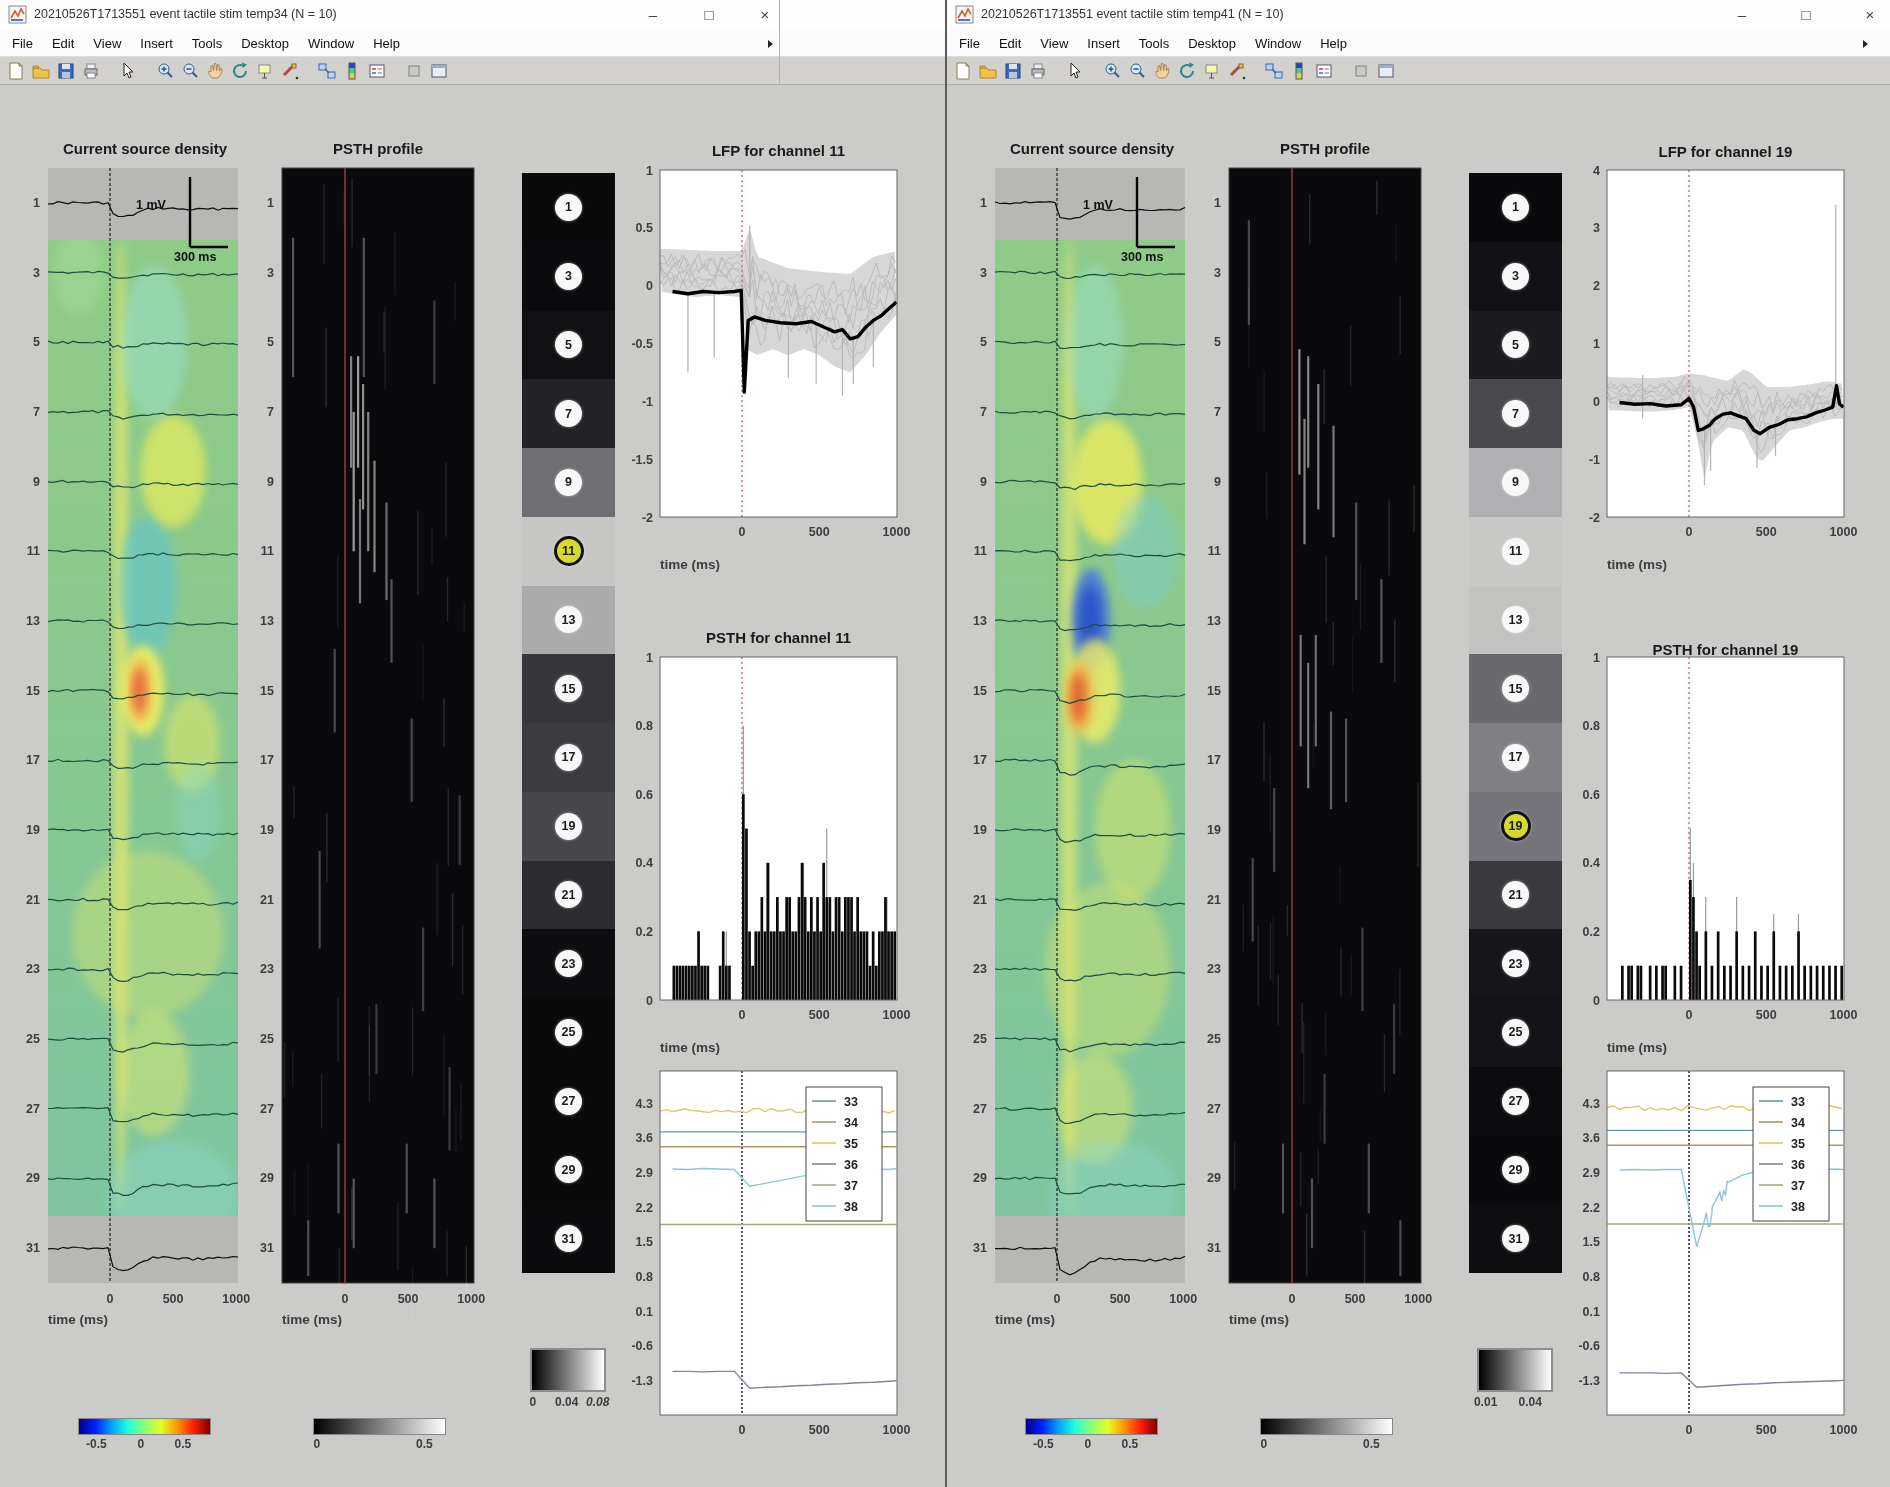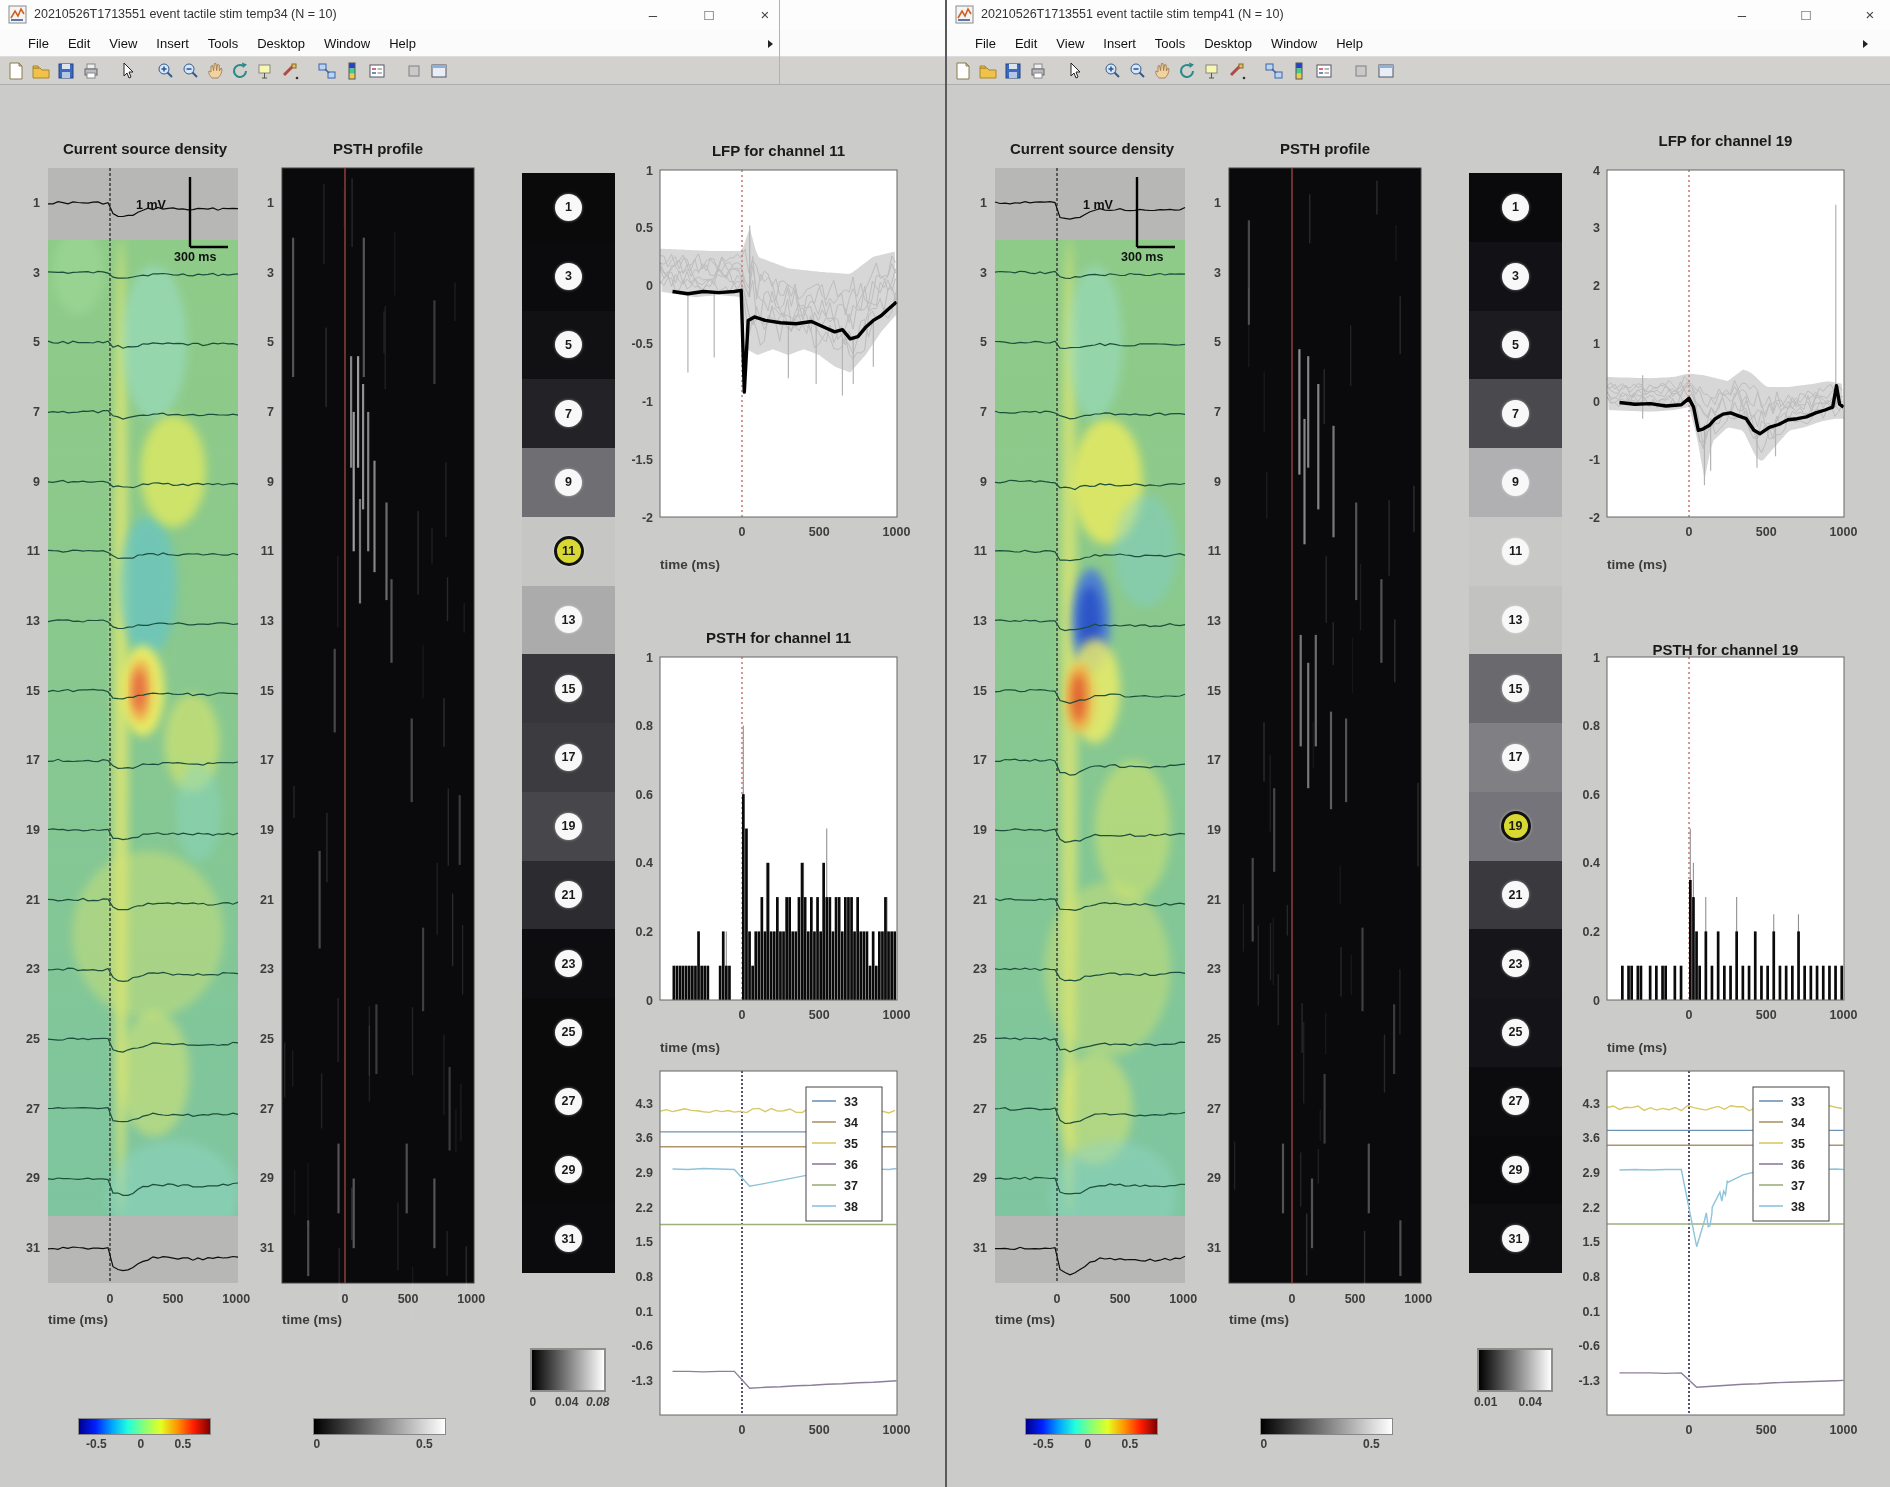--- a/index.html
+++ b/index.html
@@ -8,21 +8,21 @@
   .win{position:absolute;top:0;width:945px;height:1487px;background:#cbcbc9;}
   .win.right{border-left:2px solid #5a5a5a;}
   .titlebar{position:absolute;left:0;top:0;width:100%;height:30px;background:#fdfdfd;border-bottom:1px solid #e4e4e4;}
   .appicon{position:absolute;left:8px;top:5px;width:20px;height:20px;}
   .wtitle{position:absolute;left:34px;top:7px;font-size:12.5px;color:#333;white-space:nowrap;}
   .controls{position:absolute;top:0;height:30px;display:flex;align-items:center;}
   .win.left .controls{left:636px;gap:22px;}
   .win.right .controls{left:778px;gap:30px;}
   .ctl{width:34px;text-align:center;font-size:15px;color:#444;cursor:default;line-height:30px;}
   .menubar{position:absolute;left:0;top:30px;width:100%;height:27px;background:#fbfbfb;border-bottom:1px solid #dcdcdc;
-           display:flex;align-items:center;gap:19px;padding-left:28px;box-sizing:border-box;}
+           display:flex;align-items:center;gap:19px;padding-left:12px;box-sizing:border-box;}
   .menuitem{font-size:13px;color:#111;}
   .menu-arrow{position:absolute;top:40px;width:0;height:0;border-left:5px solid #222;border-top:4px solid transparent;border-bottom:4px solid transparent;}
   .win.left .menu-arrow{left:768px;}
   .win.right .menu-arrow{left:916px;}
   .chrome-divider{position:absolute;left:779px;top:0;width:1px;height:84px;background:#b2b2b2;}
   .toolbar{position:absolute;left:0;top:57px;width:100%;height:28px;background:#d2d1cd;border-bottom:1px solid #aeaeae;
            display:flex;align-items:center;padding-left:5px;box-sizing:border-box;gap:3px;}
   .tbtn{width:22px;height:22px;display:flex;align-items:center;justify-content:center;}
   .tbtn.gap{margin-left:12px;}
   .canvas{position:absolute;left:0;top:85px;width:945px;height:1402px;background:#cbcbc9;padding-left:40px;}
@@ -723,21 +723,21 @@
           <svg width="20" height="20">
             <rect x="3" y="4" width="14" height="12" fill="#e8eef6" stroke="#556"></rect>
             <rect x="3" y="4" width="14" height="3" fill="#8fb0d8"></rect>
           </svg>
         </div>
       </div>
 
     <div class="canvas">
       <div class="ptitle" style="left:40px;top:55px;width:210px">Current source density</div>
       <div class="ptitle" style="left:282px;top:55px;width:192px">PSTH profile</div>
-      <div class="ptitle" style="left:652px;top:47px;width:253px">LFP for channel 19</div>
+      <div class="ptitle" style="left:652px;top:58px;width:253px">LFP for channel 19</div>
       <div class="ptitle" style="left:652px;top:556px;width:253px">PSTH for channel 19</div>
 
       <svg class="plot-abs csd-svg" style="left:48px;top:83px" width="190" height="1115">
           <defs>
             <linearGradient id="csdg1" x1="0" y1="0" x2="0" y2="1">
               <stop offset="0%" stop-color="#8fcb88"></stop>
               <stop offset="35%" stop-color="#8bc98c"></stop>
               <stop offset="65%" stop-color="#84c795"></stop>
               <stop offset="100%" stop-color="#7ec5a0"></stop>
             </linearGradient>

